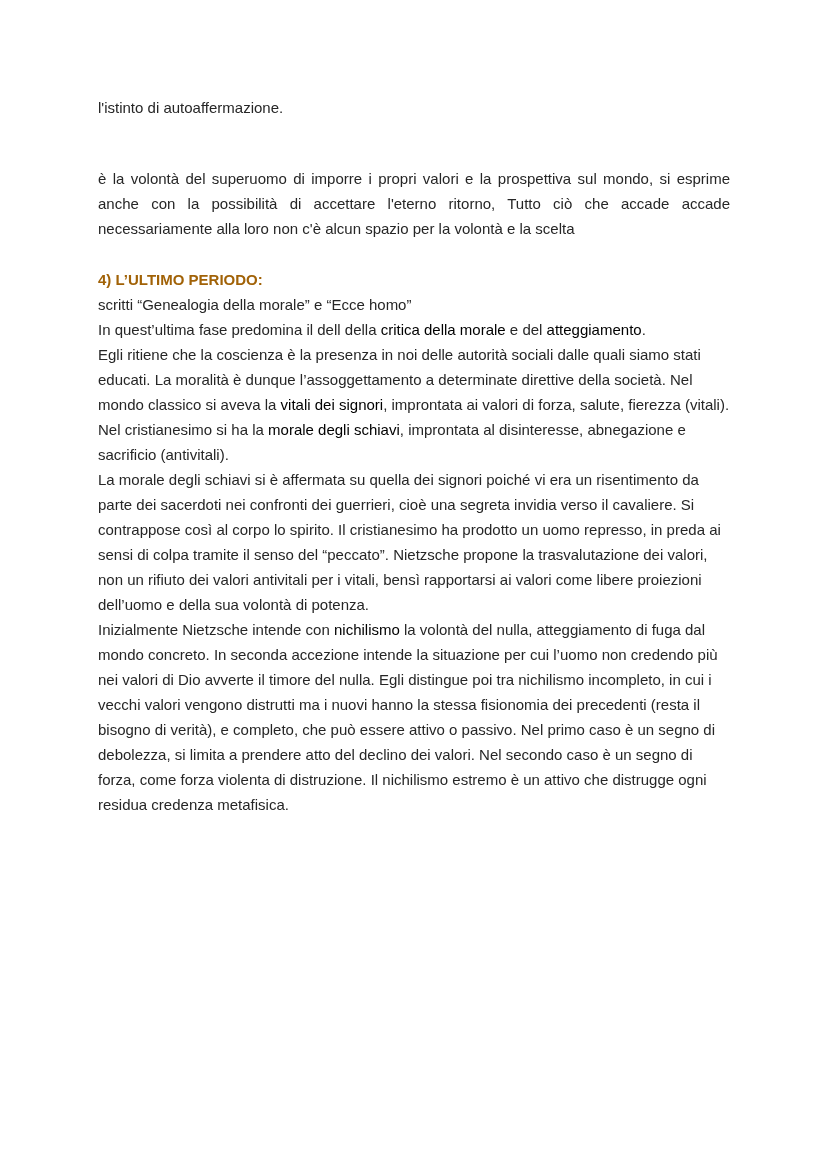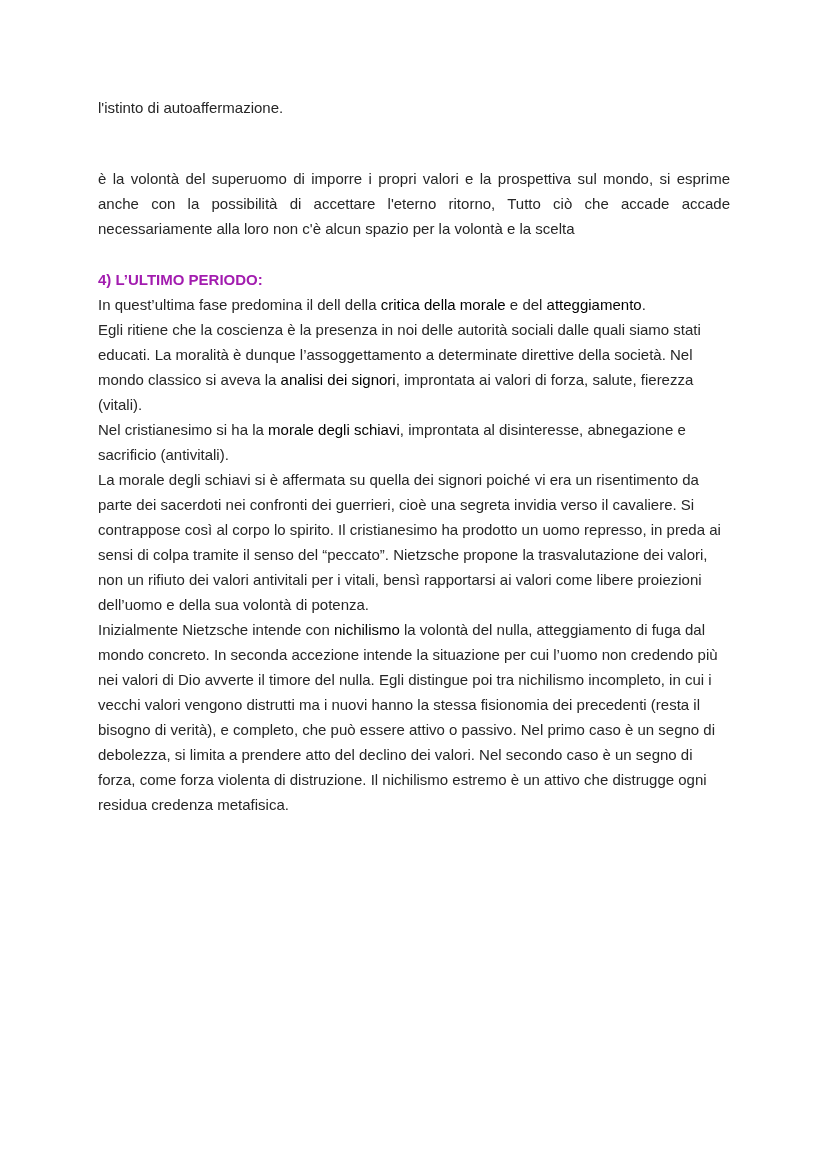--- a/index.html
+++ b/index.html
@@ -25,43 +25,44 @@
   }
   .para.justify {
     text-align: justify;
     margin-top: 46px;
   }
   .section-heading {
     margin: 26px 0 0 0;
     font-size: 15px;
     line-height: 25px;
     font-weight: bold;
-    color: #a21caf;
+    color: #a16207;
   }
   .rich .seg-bold {
     font-weight: normal;
     color: #000000;
   }
 </style>
 </head>
 <body>
 
 <div class="page">
 
   <p class="para rich"><span>l'istinto di autoaffermazione.</span></p>
 
   <p class="para justify rich"><span>è la volontà del superuomo di imporre i propri valori e la prospettiva sul mondo, si esprime anche con la possibilità di accettare l'eterno ritorno, Tutto ciò che accade accade necessariamente alla loro non c'è alcun spazio per la volontà e la scelta</span></p>
 
   <h2 class="section-heading">4) L’ULTIMO PERIODO:</h2>
 
+  <p class="para rich"><span>scritti “Genealogia della morale” e “Ecce homo”</span></p>
 
   <p class="para rich"><span>In quest’ultima fase predomina il dell della </span><span class="seg-bold">critica della morale</span><span> e del </span><span class="seg-bold">atteggiamento</span><span>.</span></p>
 
 
-  <p class="para rich"><span>Egli ritiene che la coscienza è la presenza in noi delle autorità sociali dalle quali siamo stati educati. La moralità è dunque l’assoggettamento a determinate direttive della società. Nel mondo classico si aveva la </span><span class="seg-bold">analisi dei signori</span><span>, improntata ai valori di forza, salute, fierezza (vitali).</span></p>
+  <p class="para rich"><span>Egli ritiene che la coscienza è la presenza in noi delle autorità sociali dalle quali siamo stati educati. La moralità è dunque l’assoggettamento a determinate direttive della società. Nel mondo classico si aveva la </span><span class="seg-bold">vitali dei signori</span><span>, improntata ai valori di forza, salute, fierezza (vitali).</span></p>
 
   <p class="para rich"><span>Nel cristianesimo si ha la </span><span class="seg-bold">morale degli schiavi</span><span>, improntata al disinteresse, abnegazione e sacrificio (antivitali).</span></p>
 
   <p class="para rich"><span>La morale degli schiavi si è affermata su quella dei signori poiché vi era un risentimento da parte dei sacerdoti nei confronti dei guerrieri, cioè una segreta invidia verso il cavaliere. Si contrappose così al corpo lo spirito. Il cristianesimo ha prodotto un uomo represso, in preda ai sensi di colpa tramite il senso del “peccato”. Nietzsche propone la trasvalutazione dei valori, non un rifiuto dei valori antivitali per i vitali, bensì rapportarsi ai valori come libere proiezioni dell’uomo e della sua volontà di potenza.</span></p>
 
   <p class="para rich"><span>Inizialmente Nietzsche intende con </span><span class="seg-bold">nichilismo</span><span> la volontà del nulla, atteggiamento di fuga dal mondo concreto. In seconda accezione intende la situazione per cui l’uomo non credendo più nei valori di Dio avverte il timore del nulla. Egli distingue poi tra nichilismo incompleto, in cui i vecchi valori vengono distrutti ma i nuovi hanno la stessa fisionomia dei precedenti (resta il bisogno di verità), e completo, che può essere attivo o passivo. Nel primo caso è un segno di debolezza, si limita a prendere atto del declino dei valori. Nel secondo caso è un segno di forza, come forza violenta di distruzione. Il nichilismo estremo è un attivo che distrugge ogni residua credenza metafisica.</span></p>
 
 </div>
 
 </body></html>

